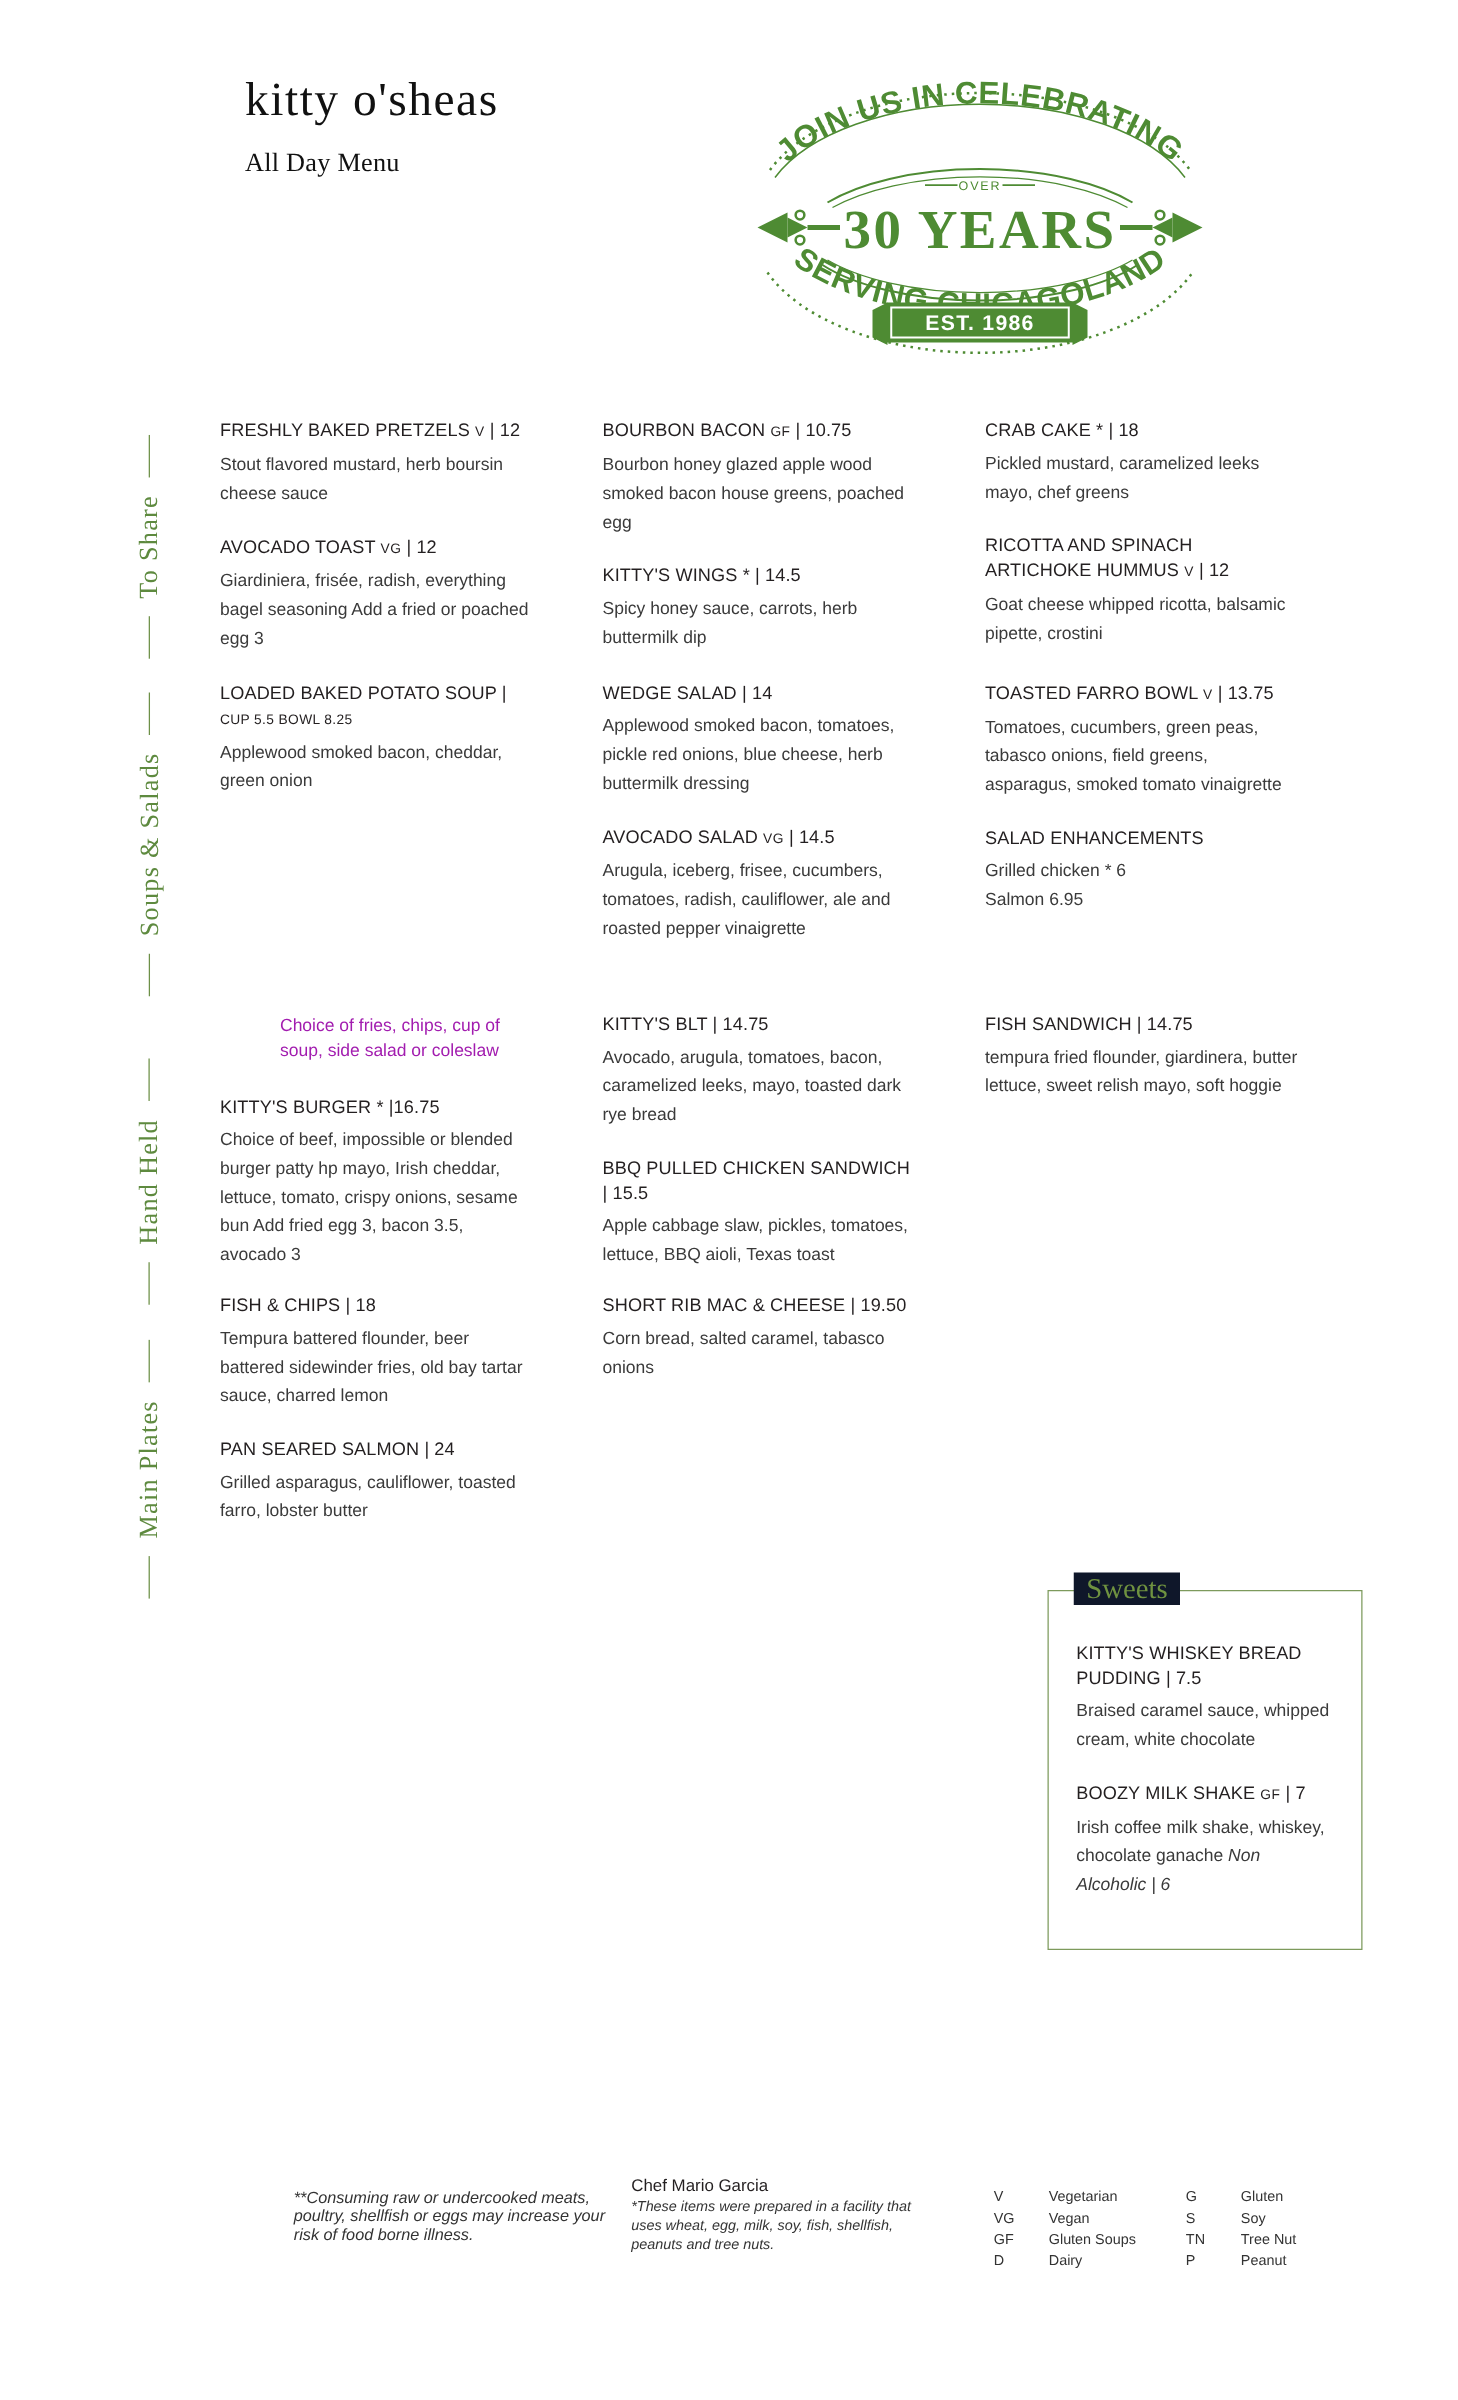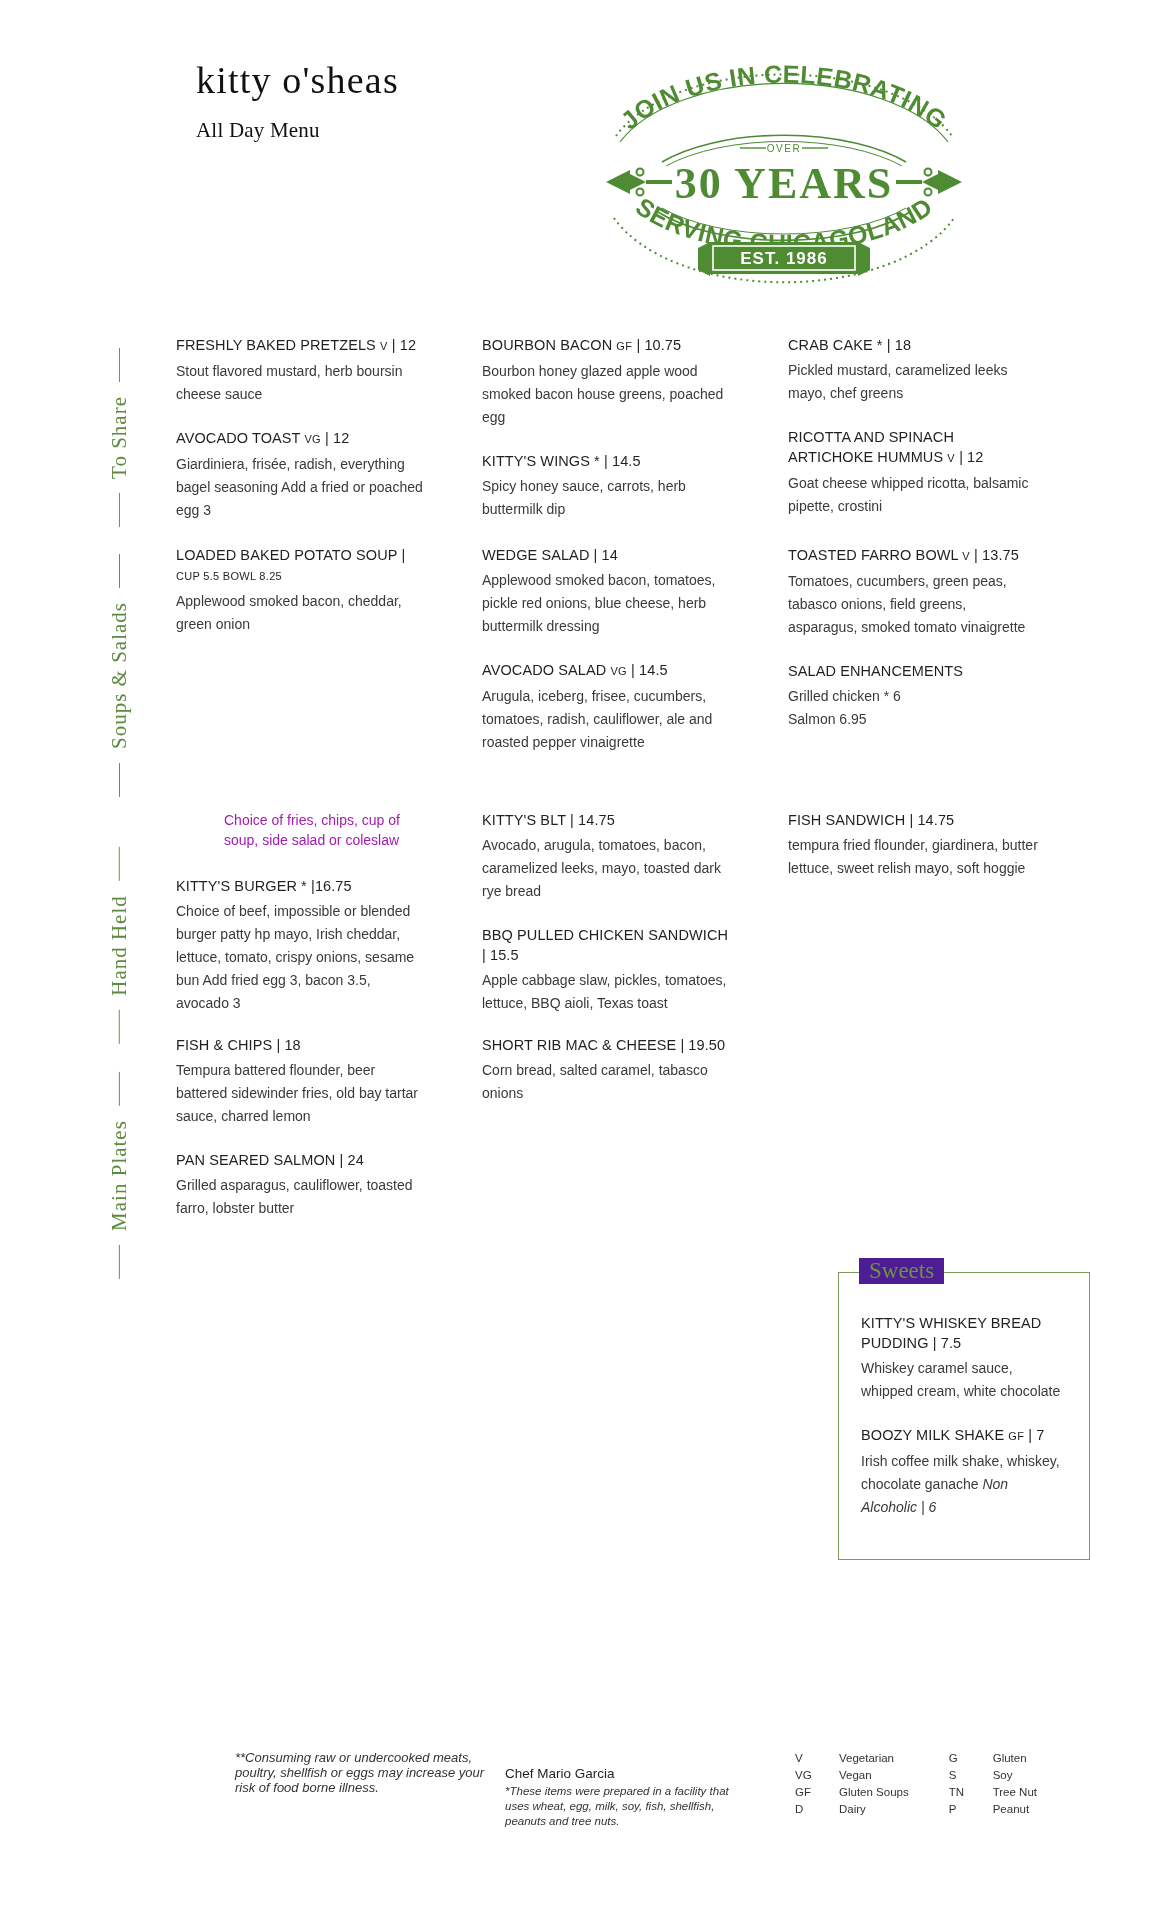--- a/index.html
+++ b/index.html
@@ -122,21 +122,21 @@
     position: absolute;
     left: 838px; top: 1272px;
     width: 252px;
     height: 288px;
     border: 1px solid #7d9a5c;
     box-sizing: border-box;
   }
   #sweets-title {
     position: absolute;
     left: 20px; top: -15px;
-    background: #4c1d95;
+    background: #0f172a;
     padding: 0 10px;
     font-family: "Liberation Serif", serif;
     font-size: 23px;
     color: #6f9240;
   }
   #sweets-inner {
     padding: 40px 22px 0 22px;
   }
 
   
@@ -144,21 +144,21 @@
     position: absolute;
     left: 0; top: 1740px;
     width: 1166px;
   }
   .foot-col { position: absolute; }
   #disclaimer {
     left: 196px; top: 10px; width: 260px;
     font-size: 13px; line-height: 15px;
     font-style: italic; color: #333; margin-left: 39px;
   }
-  #chef-block { left: 505px; top: 25px; width: 240px; }
+  #chef-block { left: 505px; top: 0; width: 240px; }
   #chef-name { font-size: 13.5px; color: #231f20; line-height: 18px; }
   #chef-note {
     font-size: 11.5px; line-height: 15px;
     font-style: italic; color: #333; margin-top: 1px;
   }
   #legend { left: 795px; top: 10px; display: flex; gap: 40px; }
   .legend-group { display: flex; }
   .legend-abbr { width: 44px; font-size: 11.5px; line-height: 17px; color: #333; }
   .legend-word { font-size: 11.5px; line-height: 17px; color: #333; }
 </style>
@@ -373,21 +373,21 @@
         <div class="col"></div>
       </div>
     </div>
   </div>
 
 <div id="sweets-box">
   <div id="sweets-title">Sweets</div>
   <div id="sweets-inner">
       <div class="item">
         <div class="item-name"><span>KITTY'S WHISKEY BREAD PUDDING</span> <span>| 7.5</span></div>
-        <div class="item-desc">Whiskey caramel sauce, whipped cream,  white chocolate</div>
+        <div class="item-desc">Braised caramel sauce, whipped cream,  white chocolate</div>
       </div>
       <div class="item">
         <div class="item-name"><span>BOOZY MILK SHAKE</span> <span class="tag">GF</span> <span>| 7</span></div>
         <div class="item-desc"><span>Irish coffee milk shake, whiskey, chocolate ganache </span><span style="font-style: italic;">Non Alcoholic | 6</span></div>
       </div>
     </div>
 </div>
 
 <div id="footer">
   <div class="foot-col" id="disclaimer">**Consuming raw or undercooked meats, poultry, shellfish or eggs may increase your risk of food borne illness.</div>

